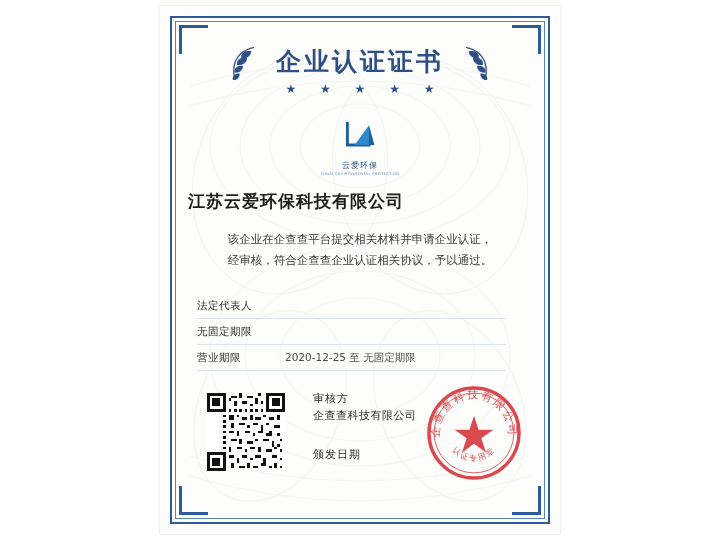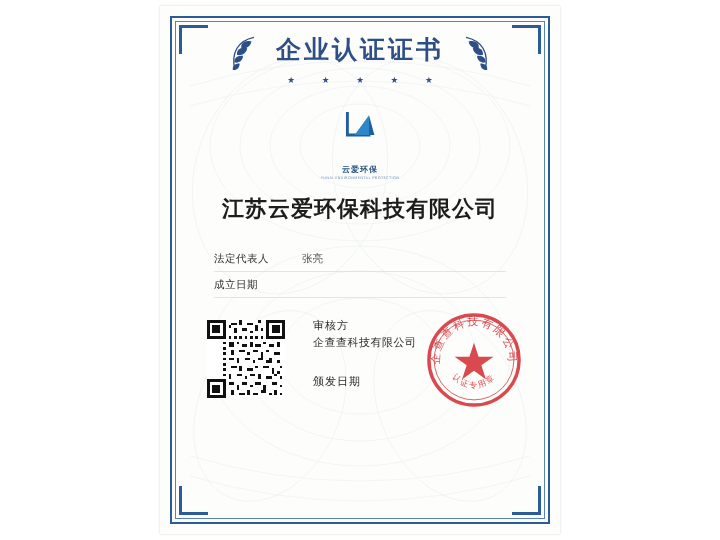--- a/index.html
+++ b/index.html
@@ -62,24 +62,23 @@
   }
 
   .content {
     position: absolute;
     left: 28px; top: 22px; right: 28px; bottom: 22px;
   }
 
   
   .title-band {
     position: relative;
-    margin-top: 6px;
+    margin-top: 16px;
     height: 56px;
     text-align: center;
-    font-family: Liberation Mono, monospace;
   }
   .title-text {
     font-size: 25px;
     font-weight: bold;
     letter-spacing: 3px;
     color: #2d4f86;
     line-height: 36px;
     white-space: nowrap;
   }
   .laurel {
@@ -103,53 +102,51 @@
   .logo-block {
     margin-top: 18px;
     text-align: center;
   }
   .logo-mark {
     display: inline-block;
     width: 44px;
     height: 36px;
   }
   .logo-caption {
-    margin-top: 16px;
+    margin-top: 2px;
     font-size: 8px;
     color: #25527f;
     letter-spacing: 1px;
-    font-weight: bold;
   }
   .logo-caption-en {
     font-size: 4px;
     color: #6d90b4;
     letter-spacing: .4px;
     transform: scale(0.9);
   }
 
   .company-name {
     margin-top: 14px;
-    text-align: center;
-    font-size: 22px;
+    font-size: 17px;
     font-weight: bold;
     color: #1d1d1d;
     letter-spacing: 1px;
   }
 
   .statement {
     margin: 16px 34px 0 34px;
     font-size: 11.5px;
     line-height: 21px;
     color: #3a3a3a;
     text-align: center;
   }
 
   
   .details {
-    margin: 22px 26px 0 26px;
+    margin: 22px 26px 0 9px;
   }
   .detail-row {
     display: flex;
     align-items: center;
     height: 25px;
     border-bottom: 1px solid #dfe5ec;
     font-size: 10.5px;
     color: #333333;
   }
   .detail-label {
@@ -268,28 +265,35 @@
           <path d="M10 6 L10 30 L34 30" fill="none" stroke="#1f5f9e" stroke-width="3.2" stroke-linecap="square"></path>
           <path d="M34 30 L34 8 L18 30 Z" fill="#2f87c9"></path>
           <path d="M34 8 L34 30 L40 30 Z" fill="#1f5f9e"></path>
         </svg>
         <div class="logo-caption">云爱环保</div>
         <div class="logo-caption-en">YUNAI ENVIRONMENTAL PROTECTION</div>
       </div>
 
       <div class="company-name">江苏云爱环保科技有限公司</div>
 
+      <div class="statement">
+        <div>该企业在企查查平台提交相关材料并申请企业认证，</div>
+        <div>经审核，符合企查查企业认证相关协议，予以通过。</div>
+      </div>
 
       <div class="details">
         <div class="detail-row">
           <div class="detail-label">法定代表人</div>
-          <div class="detail-value">张亮</div>
         </div>
         <div class="detail-row">
-          <div class="detail-label">成立日期</div>
+          <div class="detail-label">无固定期限</div>
+        </div>
+        <div class="detail-row">
+          <div class="detail-label">营业期限</div>
+          <div class="detail-value">2020-12-25 至 无固定期限</div>
         </div>
       </div>
 
       <div class="footer">
 
         <div class="qr-wrap">
           <svg class="qr" viewBox="0 0 29 29" shape-rendering="crispEdges">
             <rect width="29" height="29" fill="#ffffff"></rect>
             <g fill="#111111">
 

